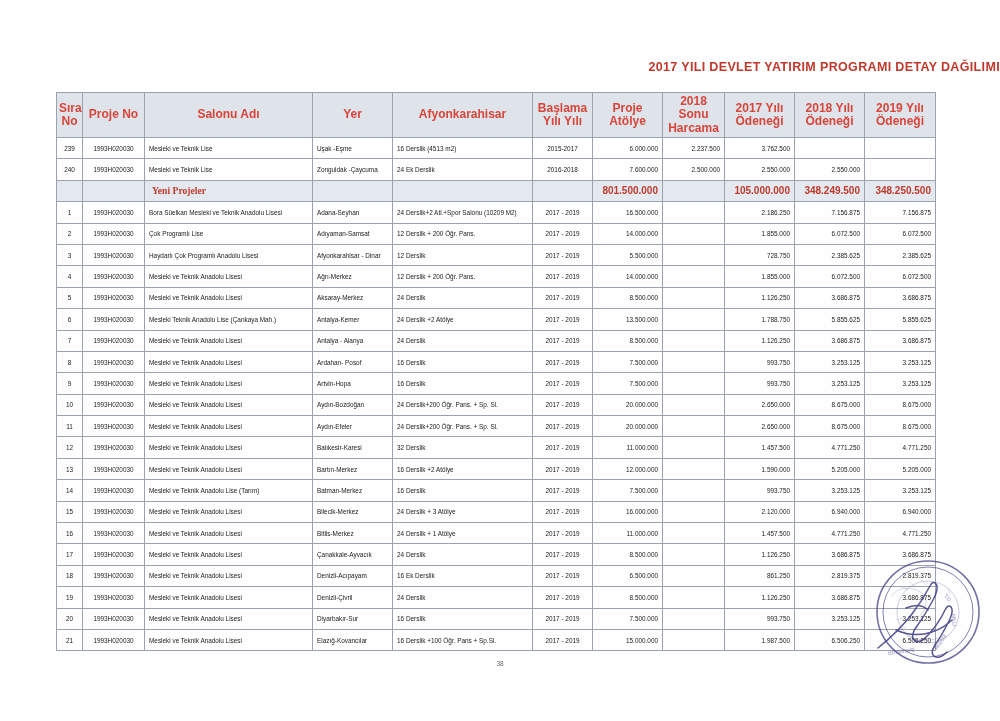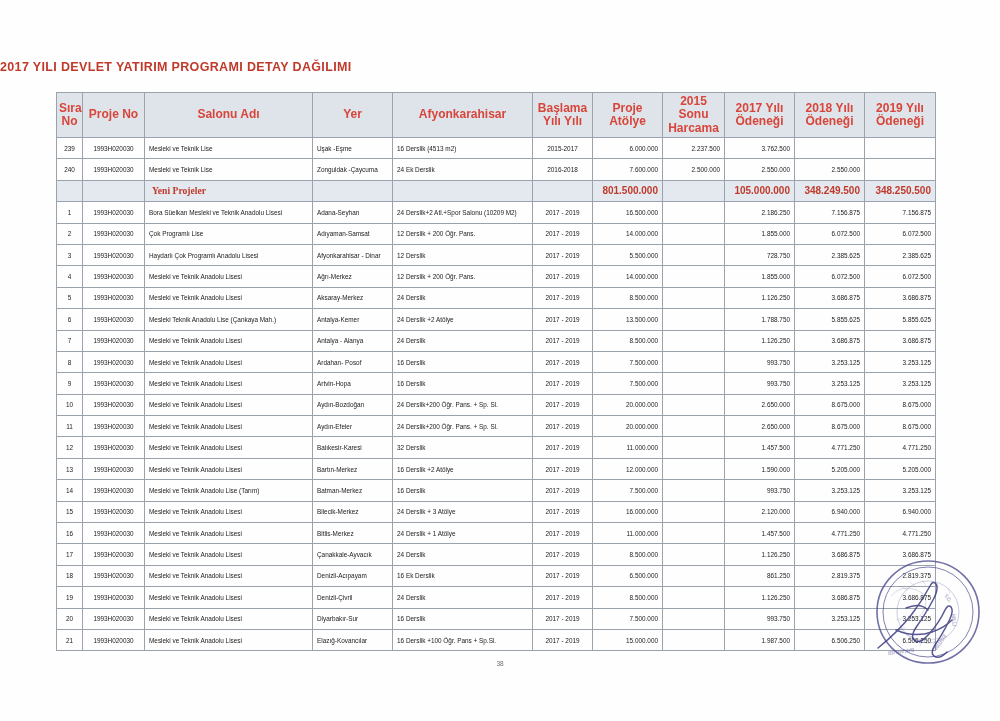--- a/index.html
+++ b/index.html
@@ -19,21 +19,21 @@
     left: 0; top: 0;
     width: 1000px;
     height: 721px;
     background: #fefefe;
   }
   .page-title {
     position: absolute;
     left: 0;
     top: 60px;
     width: 1000px;
-    text-align: left;
+    text-align: right;
     color: #c0392b;
     font-size: 12.5px;
     font-weight: bold;
     letter-spacing: 0.35px;
     font-family: "Liberation Sans", sans-serif;
   }
   .table-wrap {
     position: absolute;
     left: 56px;
     top: 92px;
@@ -144,21 +144,21 @@
         <tr id="header-row">
             <th>Sıra
 No</th>
             <th>Proje No</th>
             <th>Salonu Adı</th>
             <th>Yer</th>
             <th>Afyonkarahisar</th>
             <th>Başlama
 Yılı Yılı</th>
             <th>Proje Atölye</th>
-            <th>2015 Sonu
+            <th>2018 Sonu
 Harcama</th>
             <th>2017 Yılı Ödeneği</th>
             <th>2018 Yılı Ödeneği</th>
             <th>2019 Yılı Ödeneği</th>
           </tr>
       </thead>
       <tbody id="table-body">
           <tr class="data-row">
             <td class="c-sira">239</td>
             <td class="c-pno">1993H020030</td>

